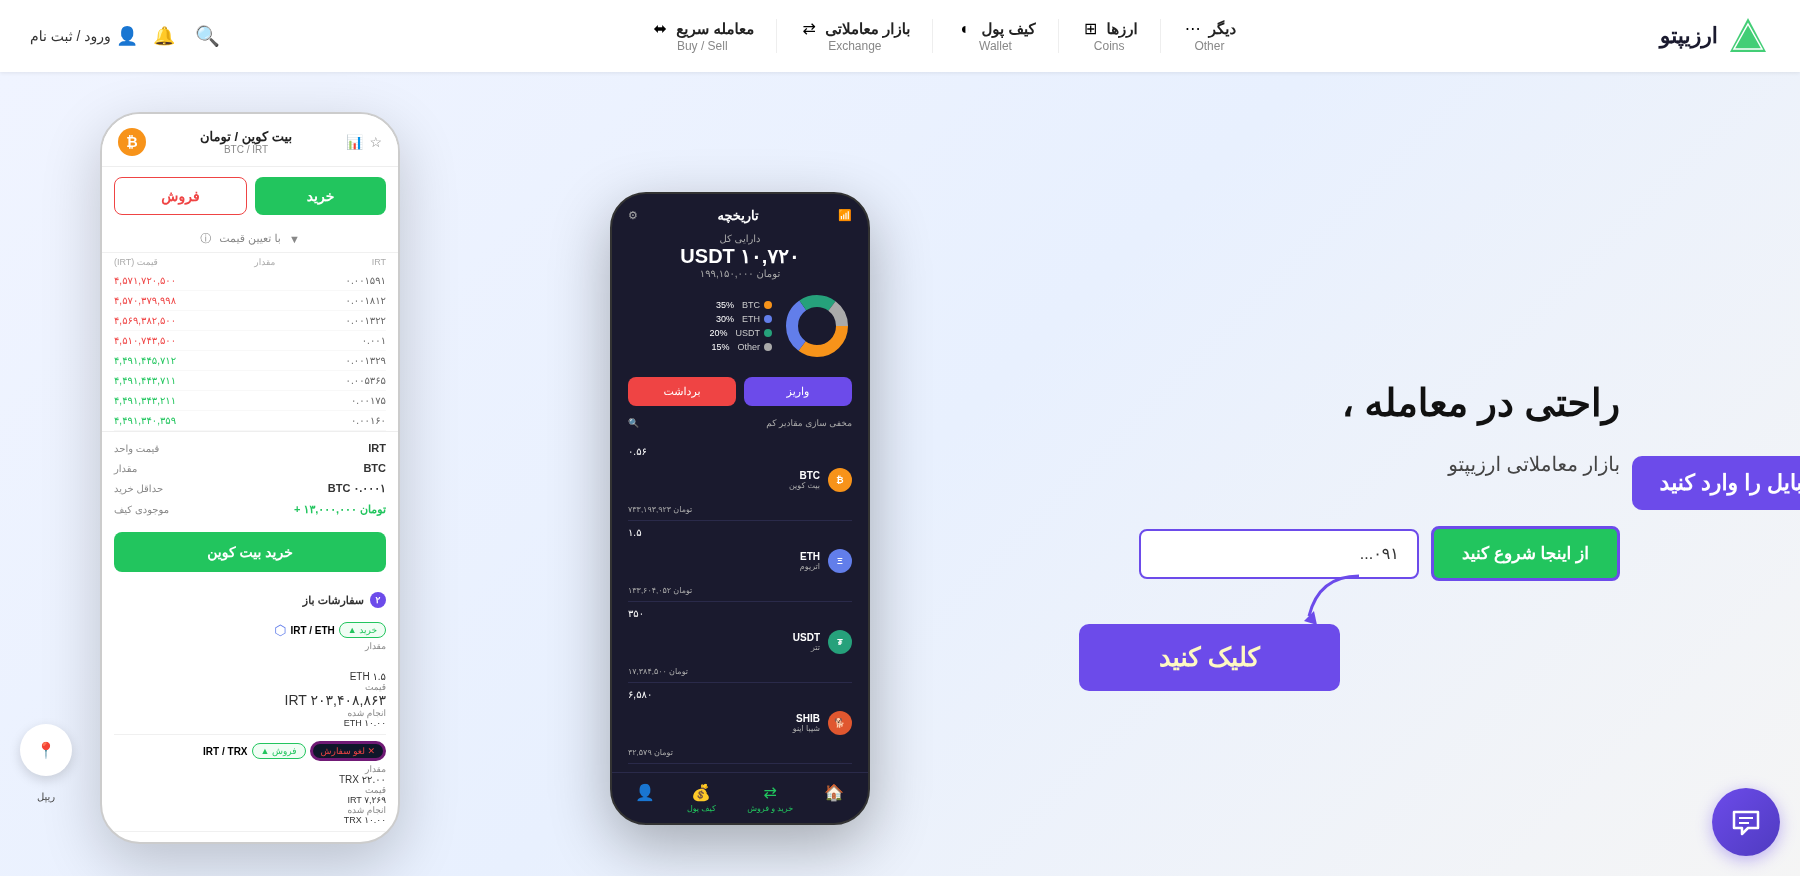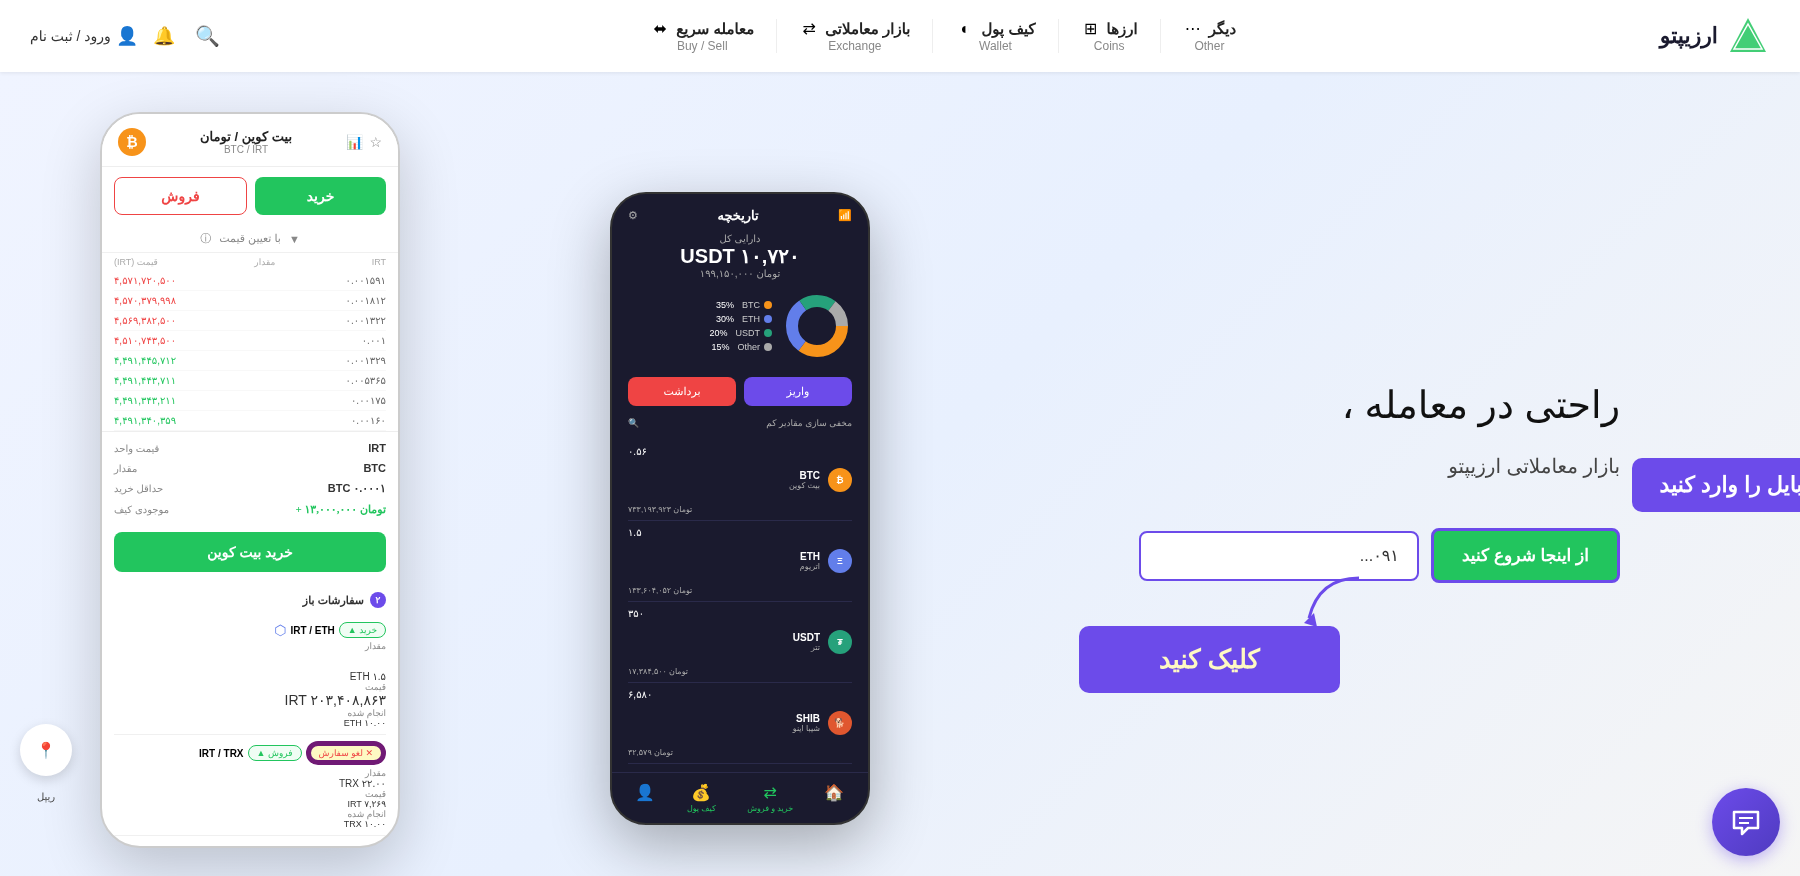--- a/index.html
+++ b/index.html
@@ -128,21 +128,21 @@
       flex: 1;
       display: flex;
       flex-direction: column;
       align-items: flex-start;
       gap: 20px;
       padding-right: 80px;
     }
 
     .hero-title {
       font-size: 38px;
-      font-weight: 400;
+      font-weight: 700;
       color: #111;
       line-height: 1.5;
     }
 
     .hero-subtitle {
       font-size: 20px;
       color: #444;
       text-align: right;
     }
 
@@ -318,23 +318,23 @@
       padding: 10px 12px;
     }
     .order-item {
       display: flex;
       justify-content: space-between;
       align-items: center;
       padding: 6px 0;
       border-bottom: 1px solid #f0f0f0;
     }
     .badge-red {
-      background: #fef9c3;
+      background: #0f172a;
       color: #ef4444;
-      border: 5px solid #701a75;
+      border: 3px solid #701a75;
       border-radius: 12px;
       padding: 2px 8px;
       font-size: 9px;
     }
     .badge-green {
       background: #f0fdf4;
       color: #22c55e;
       border: 1px solid #22c55e;
       border-radius: 12px;
       padding: 2px 8px;
@@ -696,21 +696,21 @@
           </div>
           <div class="phone-form-row">
             <span class="phone-value">BTC</span>
             <span class="phone-label">مقدار</span>
           </div>
           <div class="phone-form-row">
             <span class="phone-value">BTC ۰.۰۰۰۱</span>
             <span class="phone-label">حداقل خرید</span>
           </div>
           <div class="phone-form-row">
-            <span class="phone-value" style="color:#22c55e;font-family:Liberation Serif, serif;">تومان ۱۳,۰۰۰,۰۰۰ +</span>
+            <span class="phone-value" style="color:#22c55e;">تومان ۱۳,۰۰۰,۰۰۰ +</span>
             <span class="phone-label">موجودی کیف</span>
           </div>
           <button class="phone-buy-btn">خرید بیت کوین</button>
         </div>
 
         <div class="phone-orders-section">
           <div style="font-size:11px; font-weight:700; color:#333; margin-bottom:8px; display:flex; align-items:center; gap:6px;">
             <span style="background:#6c4bea; color:#fff; border-radius:50%; width:16px; height:16px; display:inline-flex; align-items:center; justify-content:center; font-size:9px;">۲</span>
             <span>سفارشات باز</span>
           </div>

